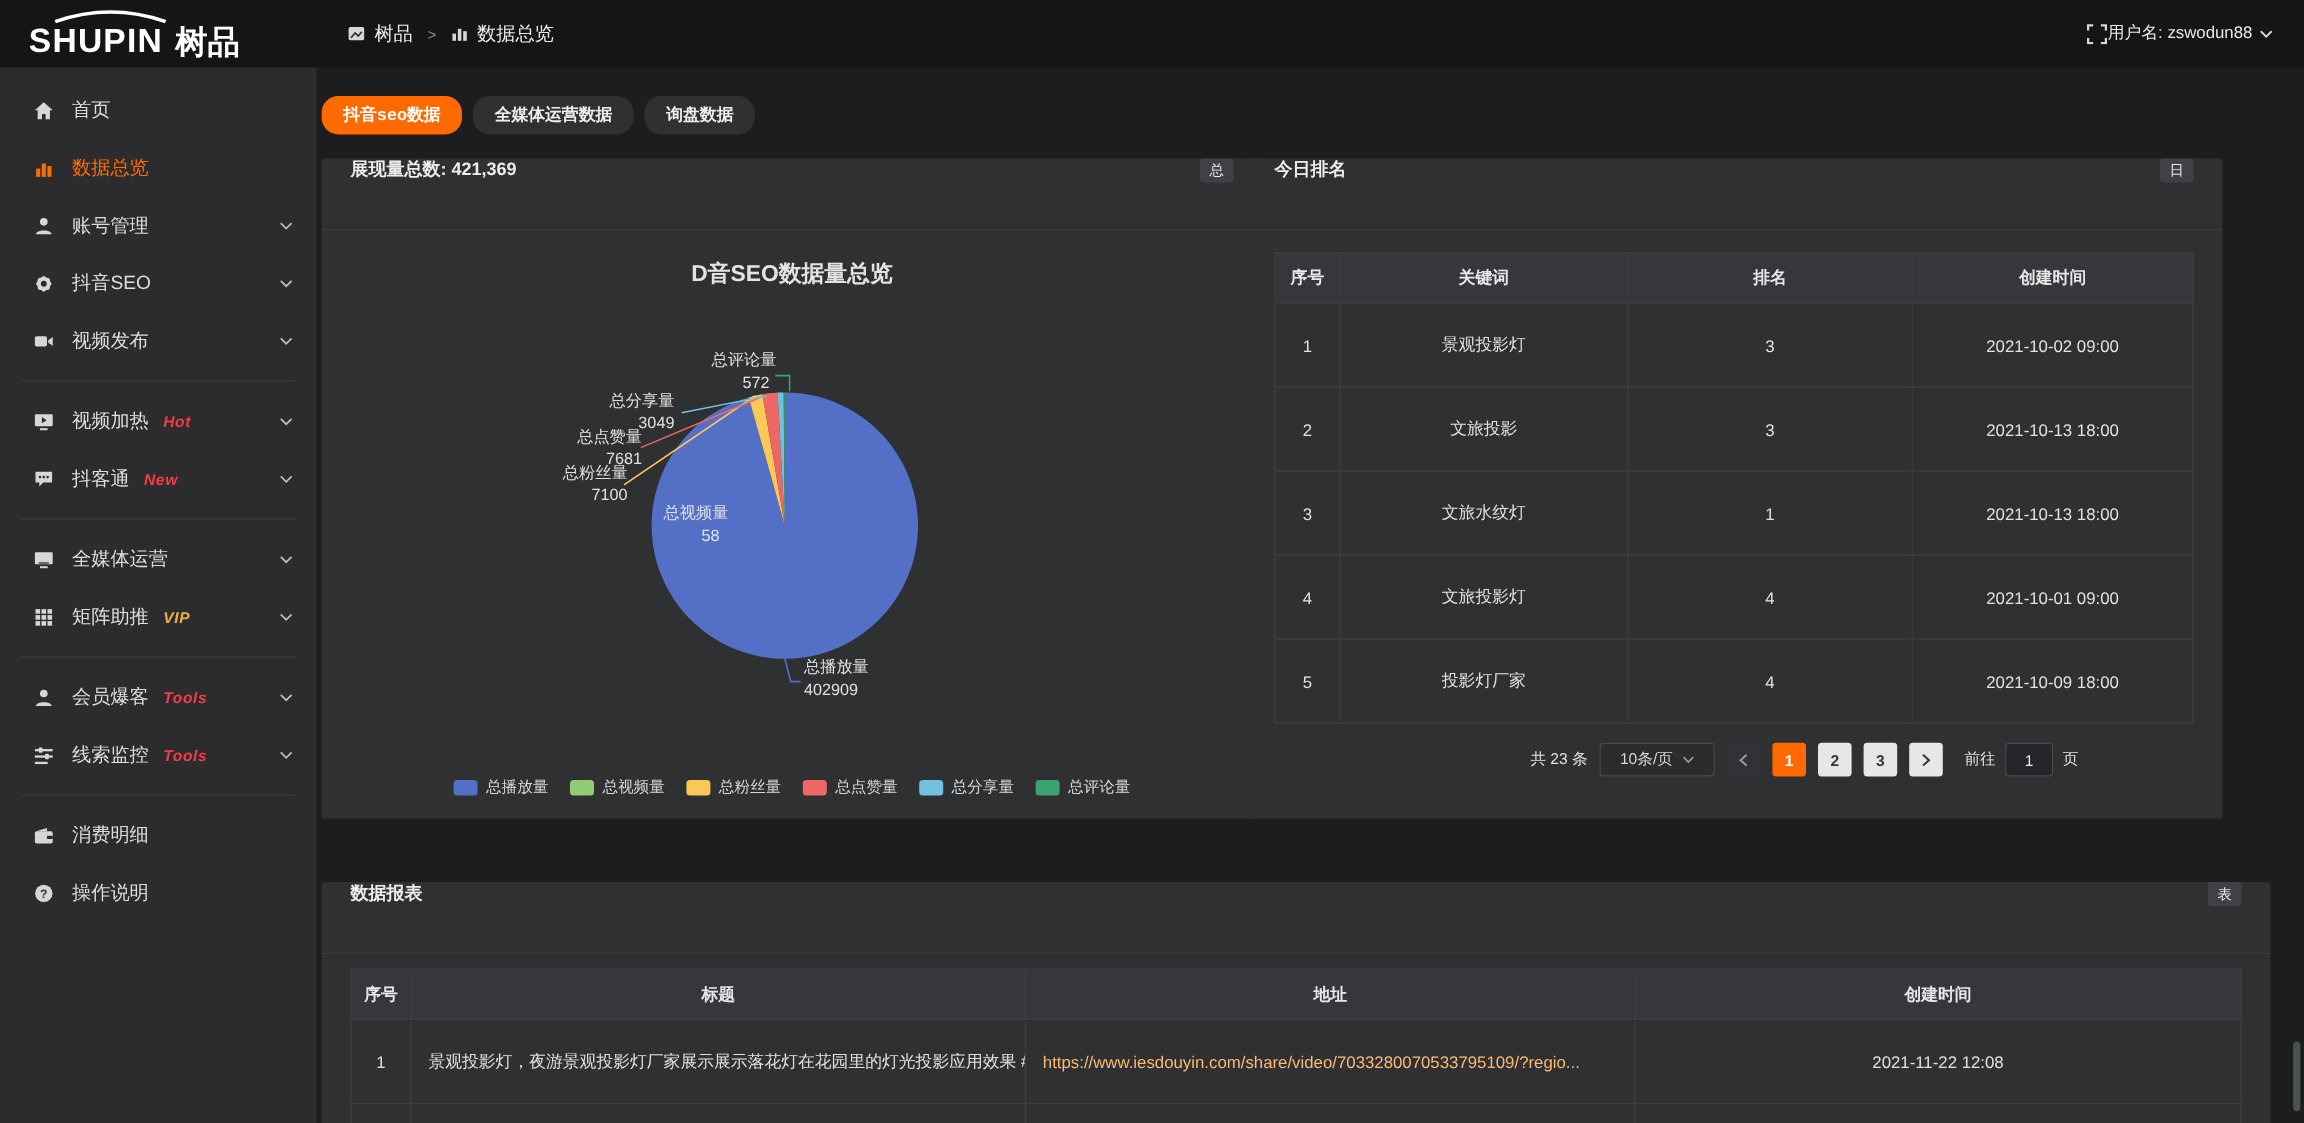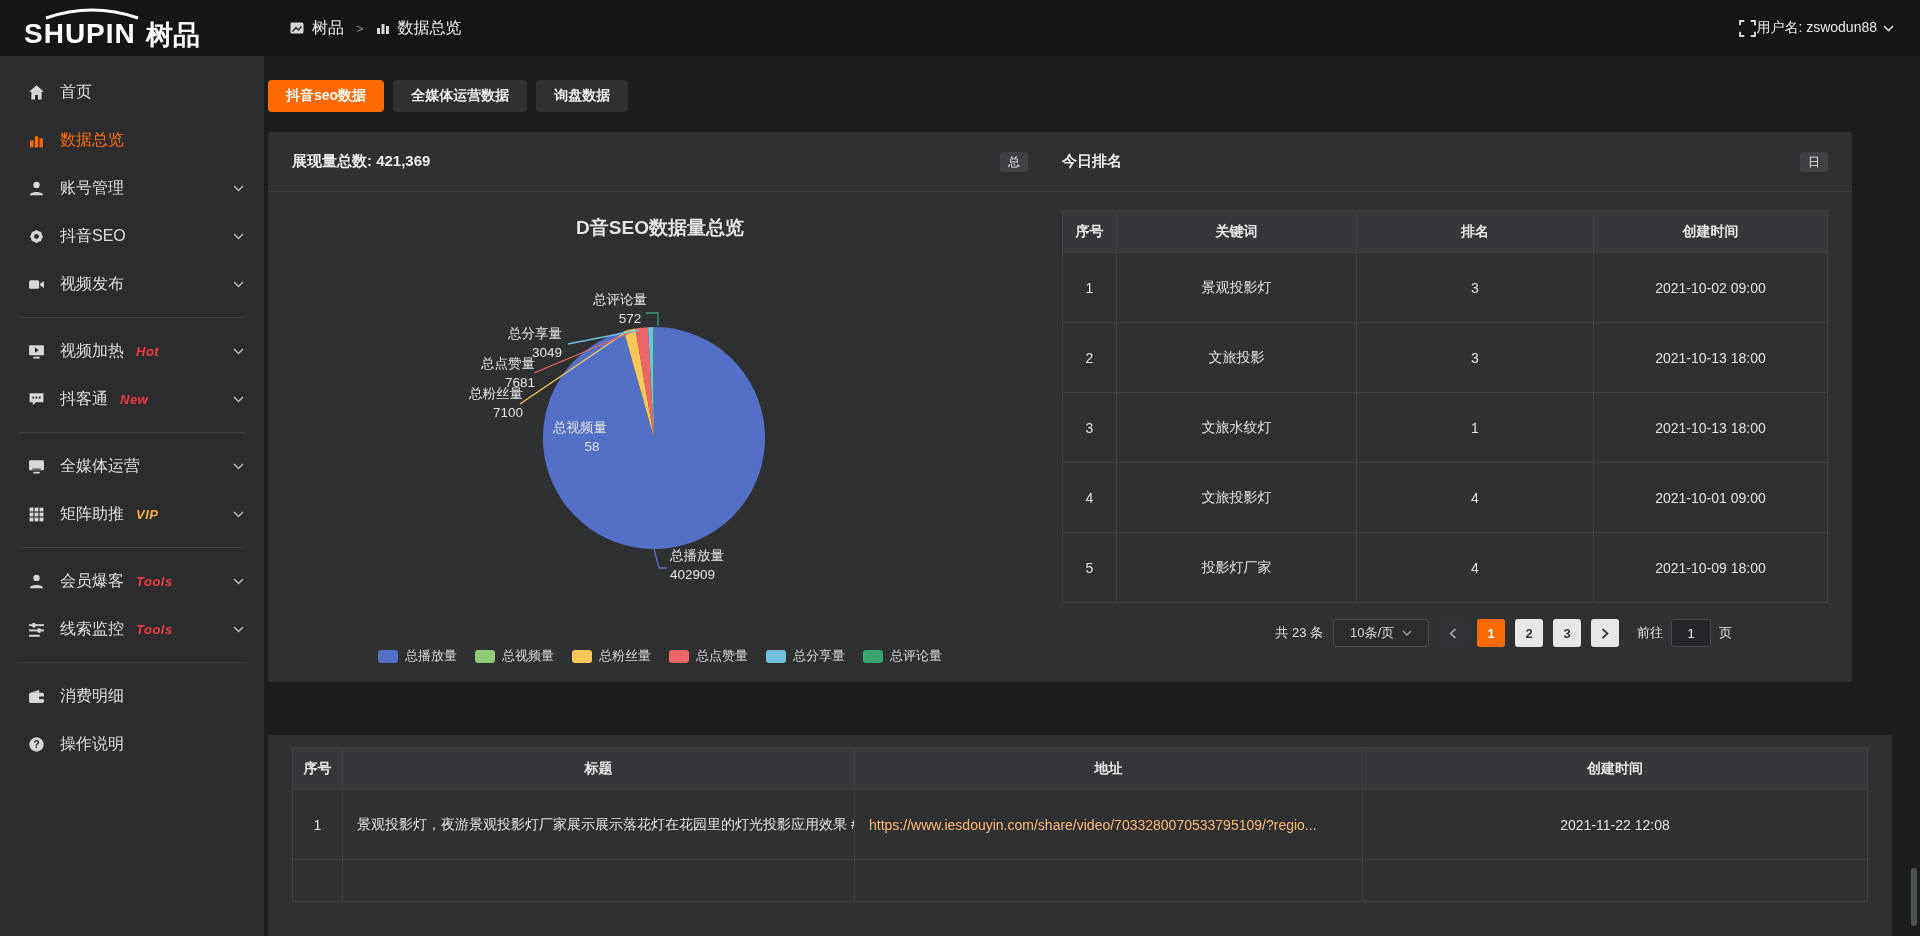--- a/index.html
+++ b/index.html
@@ -24,25 +24,25 @@
   .side-item.active { color: #ff6c00; }
   .side-badge { font-style: italic; font-weight: bold; font-size: 13px; margin-left: 12px; letter-spacing: .5px; }
   .side-badge.red { color: #f43b47; }
   .side-badge.gold { color: #efb041; }
   .side-chev { margin-left: auto; display: inline-flex; opacity: .85; }
   .side-divider { height: 1px; background: #3d3e40; margin: 9px 18px; }
 
   
   .main { position: absolute; left: 264px; top: 56px; width: 1656px; height: 880px; background: #1d1d1f; }
   .tabs { position: absolute; left: 4px; top: 24px; display: flex; gap: 9px; }
-  .tab { height: 32px; padding: 14px 18px; display: flex; align-items: center; font-size: 14px; font-weight: bold; color: #eceded; background: #2f3032; border: none; border-radius: 4px; cursor: pointer; }
+  .tab { height: 32px; padding: 14px 18px; display: flex; align-items: center; font-size: 14px; font-weight: bold; color: #eceded; background: #2f3032; border: none; border-radius: 14px; cursor: pointer; font-family: Liberation Mono, monospace; }
   .tab.active { background: #ff6a00; color: #fff; }
 
   .panel { position: absolute; background: #2f3032; border-radius: 2px; }
-  .panel-header { height: 60px; display: flex; align-items: center; justify-content: space-between; padding: 0 24px; border-bottom: 1px solid #3a3b3e; font-size: 15px; color: #eceded; font-weight: bold; }
+  .panel-header { height: 60px; display: flex; align-items: flex-start; justify-content: space-between; padding: 0 24px; border-bottom: 1px solid #3a3b3e; font-size: 15px; color: #eceded; font-weight: bold; }
   .mini-badge { background: #404145; color: #e8e9eb; font-size: 12px; font-weight: normal; border-radius: 3px; padding: 4px 8px; line-height: 1; cursor: pointer; }
 
   .chart-panel { left: 4px; top: 76px; width: 784px; height: 550px; }
   .chart-area { position: relative; width: 784px; height: 489px; }
   .legend { position: absolute; left: 0; right: 0; bottom: 16px; display: flex; justify-content: center; gap: 18px; }
   .legend-item { display: flex; align-items: center; gap: 7px; font-size: 13px; color: #d8d9db; cursor: pointer; }
   .legend-swatch { width: 20px; height: 13px; border-radius: 3px; display: inline-block; }
 
   .rank-panel { left: 774px; top: 76px; width: 814px; height: 550px; }
   .rank-body { padding: 18px 24px 0 24px; }
@@ -484,20 +484,24 @@
           <span class="pg-goto">
             <span>前往</span>
             <input value="1" style="">
             <span>页</span>
           </span>
         </div>
       </div>
     </section>
 
     <section class="panel report-panel">
+      <div class="panel-header">
+        <span>数据报表</span>
+        <span class="mini-badge">表</span>
+      </div>
       <div class="report-body">
         <table class="grid report-table">
           <colgroup>
               <col style="width:50px">
               <col style="width:512px">
               <col style="width:508px">
               <col>
             </colgroup>
           <thead>
             <tr>

